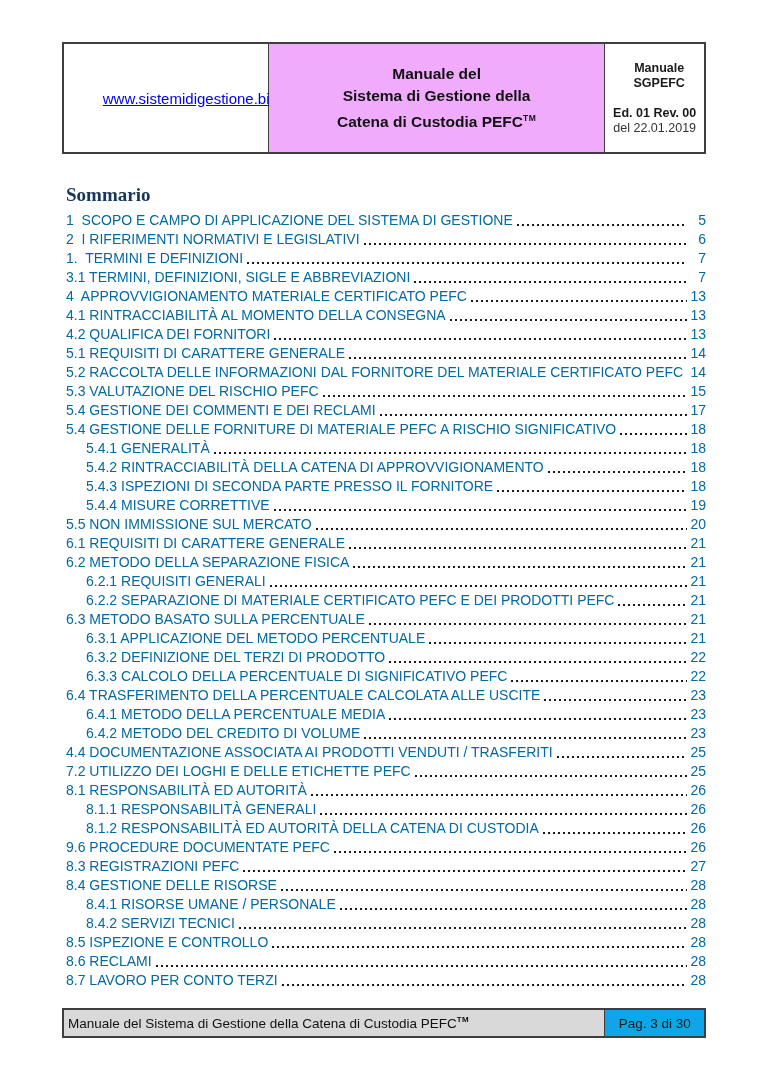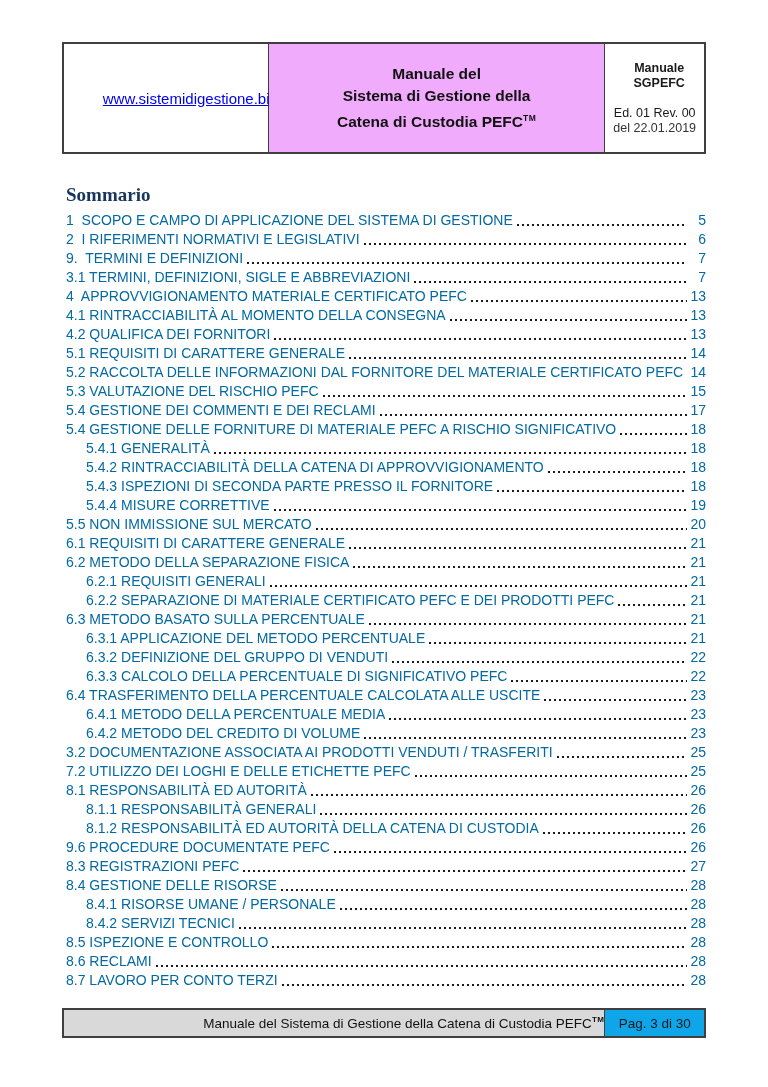--- a/index.html
+++ b/index.html
@@ -24,21 +24,21 @@
   .hc-left  { width: 32%; background: #ffffff; border-right: 1.5px solid #3f3f3f; }
   .hc-mid   { width: 52.6%; background: #f0abfc; border-right: 1.5px solid #3f3f3f; text-align: center; }
   .hc-right { width: 15.4%; background: #ffffff; text-align: center; }
   .site-link {
     color: #0000ee; text-decoration: underline;
     font-size: 15px; font-weight: 400; cursor: pointer; margin-left: 48px;
   }
   .doc-title { font-weight: bold; font-size: 15.5px; line-height: 22px; color: #111; }
   .tm { font-size: 8.5px; vertical-align: super; font-weight: bold; letter-spacing: 0.5px; }
   .hc-right .code { font-weight: bold; font-size: 12.5px; line-height: 15px; padding-left: 9px; }
-  .hc-right .edition { font-weight: normal; font-size: 12.5px; line-height: 15px; margin-top: 15px; }
+  .hc-right .edition { font-weight: bold; font-size: 12.5px; line-height: 15px; margin-top: 15px; }
   .hc-right .date { font-weight: 400; font-size: 12.5px; line-height: 15px; color: #333; }
 
   
   .toc-heading {
     position: absolute; left: 66px; top: 184px;
     font-family: "Liberation Serif", "DejaVu Serif", serif;
     font-weight: bold; font-size: 19px; color: #17365d;
   }
   .toc {
     position: absolute; left: 66px; top: 211px; width: 640px;
@@ -61,21 +61,21 @@
   
   .footer-table {
     position: absolute; left: 62px; top: 1008px;
     width: 644px; height: 30px;
     display: flex;
     border: 2px solid #3f3f3f;
     font-size: 13.5px;
   }
   .fc-left {
     width: 84.6%; background: #d9d9d9; border-right: 1.5px solid #3f3f3f;
-    display: flex; align-items: center; padding-left: 4px; justify-content: flex-end;
+    display: flex; align-items: center; padding-left: 4px;
   }
   .fc-right {
     width: 15.4%; background: #0ea5e9;
     display: flex; align-items: center; justify-content: center;
   }
   .footer-title { color: #111; }
   .footer-title .tm { font-size: 8px; }
 </style>
 </head>
 <body>
@@ -107,21 +107,21 @@
         <span class="toc-label">1  SCOPO E CAMPO DI APPLICAZIONE DEL SISTEMA DI GESTIONE</span>
         <span class="toc-leader"></span>
         <span class="toc-page">5</span>
       </div>
       <div class="toc-row">
         <span class="toc-label">2  I RIFERIMENTI NORMATIVI E LEGISLATIVI</span>
         <span class="toc-leader"></span>
         <span class="toc-page">6</span>
       </div>
       <div class="toc-row">
-        <span class="toc-label">9.  TERMINI E DEFINIZIONI</span>
+        <span class="toc-label">1.  TERMINI E DEFINIZIONI</span>
         <span class="toc-leader"></span>
         <span class="toc-page">7</span>
       </div>
       <div class="toc-row">
         <span class="toc-label">3.1 TERMINI, DEFINIZIONI, SIGLE E ABBREVIAZIONI</span>
         <span class="toc-leader"></span>
         <span class="toc-page">7</span>
       </div>
       <div class="toc-row">
         <span class="toc-label">4  APPROVVIGIONAMENTO MATERIALE CERTIFICATO PEFC</span>
@@ -212,21 +212,21 @@
         <span class="toc-label">6.3 METODO BASATO SULLA PERCENTUALE</span>
         <span class="toc-leader"></span>
         <span class="toc-page">21</span>
       </div>
       <div class="toc-row indent">
         <span class="toc-label">6.3.1 APPLICAZIONE DEL METODO PERCENTUALE</span>
         <span class="toc-leader"></span>
         <span class="toc-page">21</span>
       </div>
       <div class="toc-row indent">
-        <span class="toc-label">6.3.2 DEFINIZIONE DEL GRUPPO DI VENDUTI</span>
+        <span class="toc-label">6.3.2 DEFINIZIONE DEL TERZI DI PRODOTTO</span>
         <span class="toc-leader"></span>
         <span class="toc-page">22</span>
       </div>
       <div class="toc-row indent">
         <span class="toc-label">6.3.3 CALCOLO DELLA PERCENTUALE DI SIGNIFICATIVO PEFC</span>
         <span class="toc-leader"></span>
         <span class="toc-page">22</span>
       </div>
       <div class="toc-row">
         <span class="toc-label">6.4 TRASFERIMENTO DELLA PERCENTUALE CALCOLATA ALLE USCITE</span>
@@ -237,21 +237,21 @@
         <span class="toc-label">6.4.1 METODO DELLA PERCENTUALE MEDIA</span>
         <span class="toc-leader"></span>
         <span class="toc-page">23</span>
       </div>
       <div class="toc-row indent">
         <span class="toc-label">6.4.2 METODO DEL CREDITO DI VOLUME</span>
         <span class="toc-leader"></span>
         <span class="toc-page">23</span>
       </div>
       <div class="toc-row">
-        <span class="toc-label">3.2 DOCUMENTAZIONE ASSOCIATA AI PRODOTTI VENDUTI / TRASFERITI</span>
+        <span class="toc-label">4.4 DOCUMENTAZIONE ASSOCIATA AI PRODOTTI VENDUTI / TRASFERITI</span>
         <span class="toc-leader"></span>
         <span class="toc-page">25</span>
       </div>
       <div class="toc-row">
         <span class="toc-label">7.2 UTILIZZO DEI LOGHI E DELLE ETICHETTE PEFC</span>
         <span class="toc-leader"></span>
         <span class="toc-page">25</span>
       </div>
       <div class="toc-row">
         <span class="toc-label">8.1 RESPONSABILITÀ ED AUTORITÀ</span>

